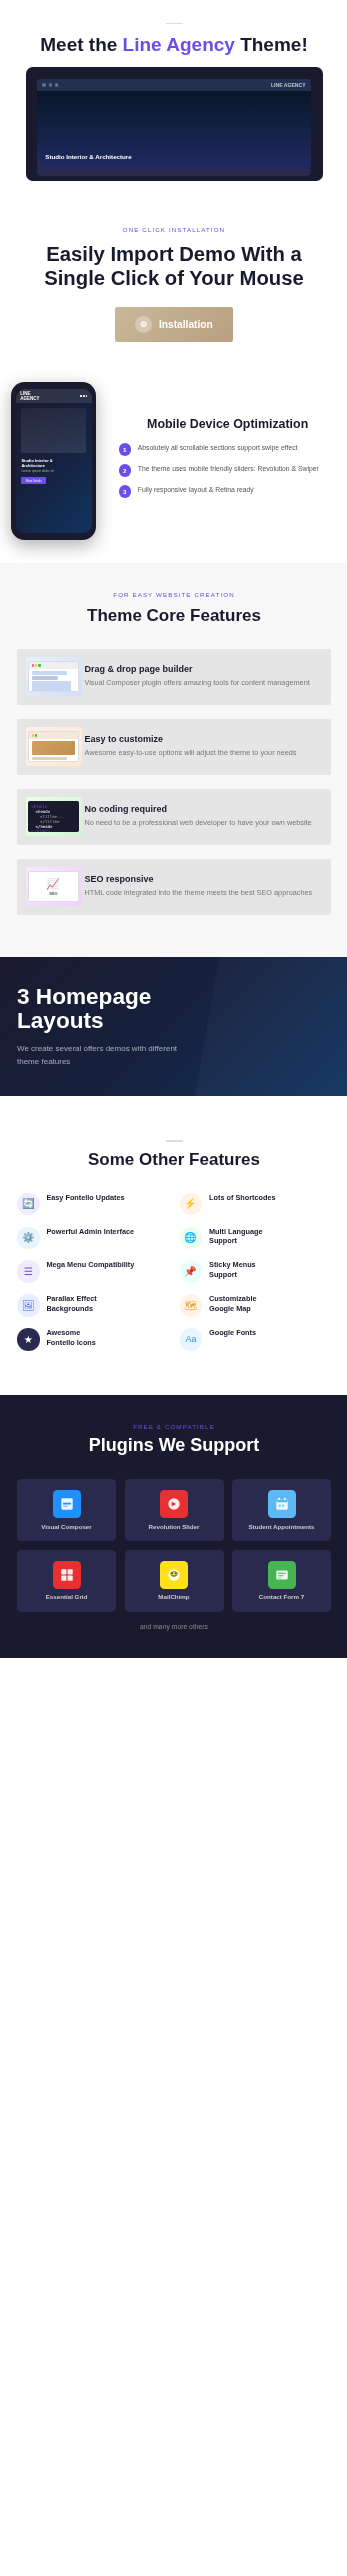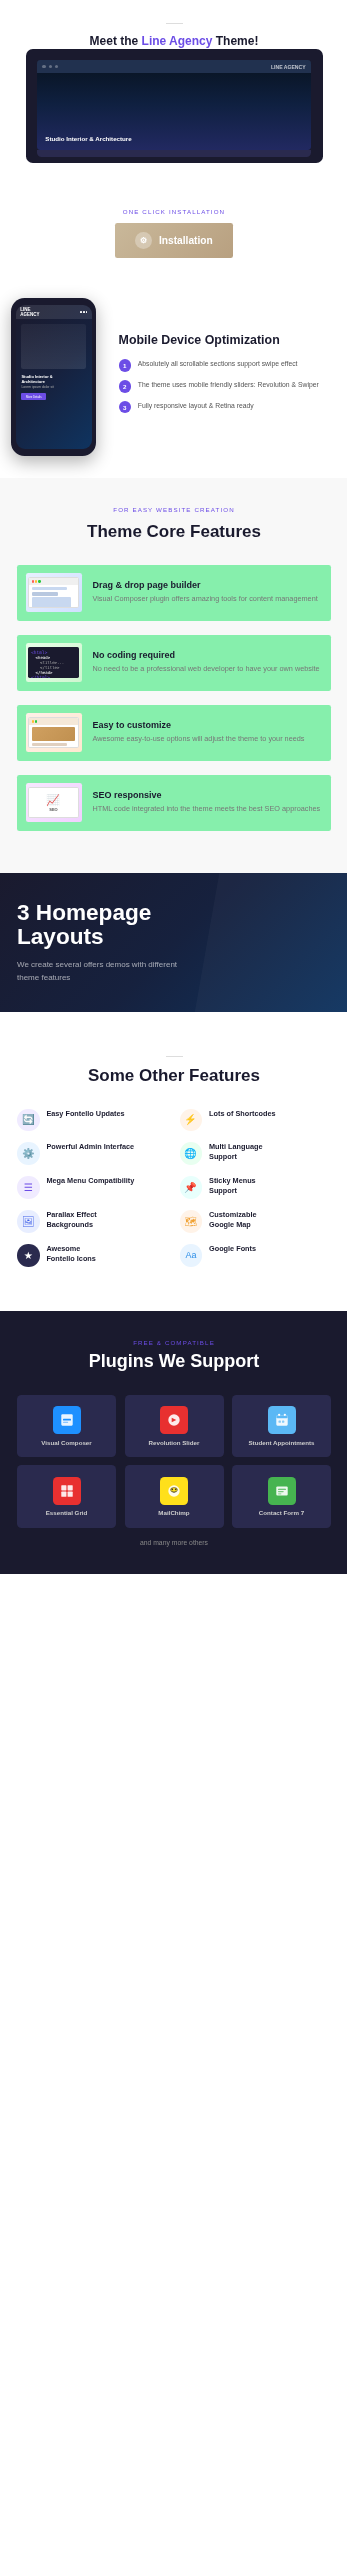--- a/index.html
+++ b/index.html
@@ -11,24 +11,24 @@
       overflow-x: hidden;
     }
 
     
     .hero {
       text-align: center;
       padding: 22.6px 17px 17px;
       background: #fff;
     }
     .hero-title {
-      font-size: 12px;
+      font-size: 19px;
       font-weight: 800;
       color: #1a1a2e;
-      margin-bottom: 1px;
+      margin-bottom: 11px;
       line-height: 1.2;
     }
     .hero-title .highlight {
       color: #6c4de6;
     }
     .hero-subtitle {
       font-size: 8px;
       color: #888;
       margin-bottom: 14px;
     }
@@ -151,20 +151,21 @@
       display: inline-block;
       background: #6c4de6;
       color: #fff;
       font-size: 2.8px;
       padding: 1.7px 4.5px;
       border-radius: 1.1px;
       margin-top: 2.8px;
     }
     .mobile-content {
       flex: 1;
+      text-align: center;
     }
     .mobile-title {
       font-size: 12.4px;
       font-weight: 800;
       color: #1a1a2e;
       margin-bottom: 11.3px;
       line-height: 1.3;
     }
     .mobile-features {
       list-style: none;
@@ -204,23 +205,23 @@
       margin-bottom: 22.6px;
     }
     .section-title {
       font-size: 17px;
       font-weight: 800;
       color: #1a1a2e;
       margin-top: 4.5px;
     }
     .feature-card {
       display: flex;
-      gap: 11px;
+      gap: 3px;
       margin-bottom: 14px;
-      background: #86efac;
+      background: #e5e5e5;
       padding: 8.5px;
       border-radius: 2.3px;
       align-items: center;
     }
     .feature-card-img {
       width: 56px;
       height: 39px;
       border-radius: 2.3px;
       flex-shrink: 0;
       overflow: hidden;
@@ -496,20 +497,21 @@
         </div>
       </div>
       <div class="laptop-base"></div>
     </div>
   </div>
 </section>
 
 <section>
   <div class="one-click">
     <p class="section-badge">One Click Installation</p>
+    <h2 class="one-click-title">Easily Import Demo With a Single Click of Your Mouse</h2>
     <button class="install-btn">
       <span class="install-icon">⚙</span>
       <span>Installation</span>
     </button>
   </div>
 </section>
 
 <section>
   <div class="mobile-section">
     <div class="phone-container">
@@ -575,56 +577,56 @@
           </div>
         </div>
       </div>
       <div class="feature-card-content">
         <h4 class="feature-card-title">Drag &amp; drop page builder</h4>
         <p class="feature-card-desc">Visual Composer plugin offers amazing tools for content management</p>
       </div>
     </div>
 
     <div class="feature-card">
-      <div class="feature-card-img fi-nocoding">
-        <div style="width:90%;height:80%;background:#1a1a2e;border-radius:1.7px;overflow:hidden;padding:2.8px;">
-          <div style="color:#6c4de6;font-size:4.5px;font-family:monospace;">&lt;html&gt;</div>
-          <div style="color:#fff;font-size:4px;font-family:monospace;padding-left:4.5px;">&lt;head&gt;</div>
-          <div style="color:#aaa;font-size:4px;font-family:monospace;padding-left:9px;">&lt;title&gt;...&lt;/title&gt;</div>
-          <div style="color:#fff;font-size:4px;font-family:monospace;padding-left:4.5px;">&lt;/head&gt;</div>
-          <div style="color:#6c4de6;font-size:4.5px;font-family:monospace;">&lt;/html&gt;</div>
-        </div>
-      </div>
-      <div class="feature-card-content">
-        <h4 class="feature-card-title">No coding required</h4>
-        <p class="feature-card-desc">No need to be a professional web developer to have your own website</p>
-      </div>
-    </div>
-
-    <div class="feature-card">
       <div class="feature-card-img fi-customize">
         <div style="width:90%;height:80%;background:#fff;border-radius:1.7px;overflow:hidden;border:0.6px solid #ddd;">
           <div style="background:#f5e8d8;height:6.8px;display:flex;align-items:center;padding:0 2.3px;gap:1.1px;">
             <div class="mini-dot" style="background:#ffbd2e;width:2.3px;height:2.3px;"></div>
             <div class="mini-dot" style="background:#27c93f;width:2.3px;height:2.3px;"></div>
           </div>
           <div style="padding:2.3px;">
             <div style="height:14px;background:linear-gradient(135deg,#d0a060,#c09050);border-radius:1.1px;margin-bottom:1.7px;"></div>
             <div style="height:3.4px;background:#e0d0c0;border-radius:1.1px;margin-bottom:1.1px;width:80%;"></div>
             <div style="height:3.4px;background:#e0d0c0;border-radius:1.1px;width:60%;"></div>
           </div>
         </div>
       </div>
       <div class="feature-card-content">
         <h4 class="feature-card-title">Easy to customize</h4>
         <p class="feature-card-desc">Awesome easy-to-use options will adjust the theme to your needs</p>
       </div>
     </div>
 
     <div class="feature-card">
+      <div class="feature-card-img fi-nocoding">
+        <div style="width:90%;height:80%;background:#1a1a2e;border-radius:1.7px;overflow:hidden;padding:2.8px;">
+          <div style="color:#6c4de6;font-size:4.5px;font-family:monospace;">&lt;html&gt;</div>
+          <div style="color:#fff;font-size:4px;font-family:monospace;padding-left:4.5px;">&lt;head&gt;</div>
+          <div style="color:#aaa;font-size:4px;font-family:monospace;padding-left:9px;">&lt;title&gt;...&lt;/title&gt;</div>
+          <div style="color:#fff;font-size:4px;font-family:monospace;padding-left:4.5px;">&lt;/head&gt;</div>
+          <div style="color:#6c4de6;font-size:4.5px;font-family:monospace;">&lt;/html&gt;</div>
+        </div>
+      </div>
+      <div class="feature-card-content">
+        <h4 class="feature-card-title">No coding required</h4>
+        <p class="feature-card-desc">No need to be a professional web developer to have your own website</p>
+      </div>
+    </div>
+
+    <div class="feature-card">
       <div class="feature-card-img fi-seo">
         <div style="width:90%;height:80%;background:#fff;border-radius:1.7px;overflow:hidden;border:0.6px solid #ddd;display:flex;align-items:center;justify-content:center;">
           <div style="text-align:center;">
             <div style="font-size:11.3px;color:#6c4de6;">📈</div>
             <div style="font-size:4px;color:#555;font-weight:700;">SEO</div>
           </div>
         </div>
       </div>
       <div class="feature-card-content">
         <h4 class="feature-card-title">SEO responsive</h4>

